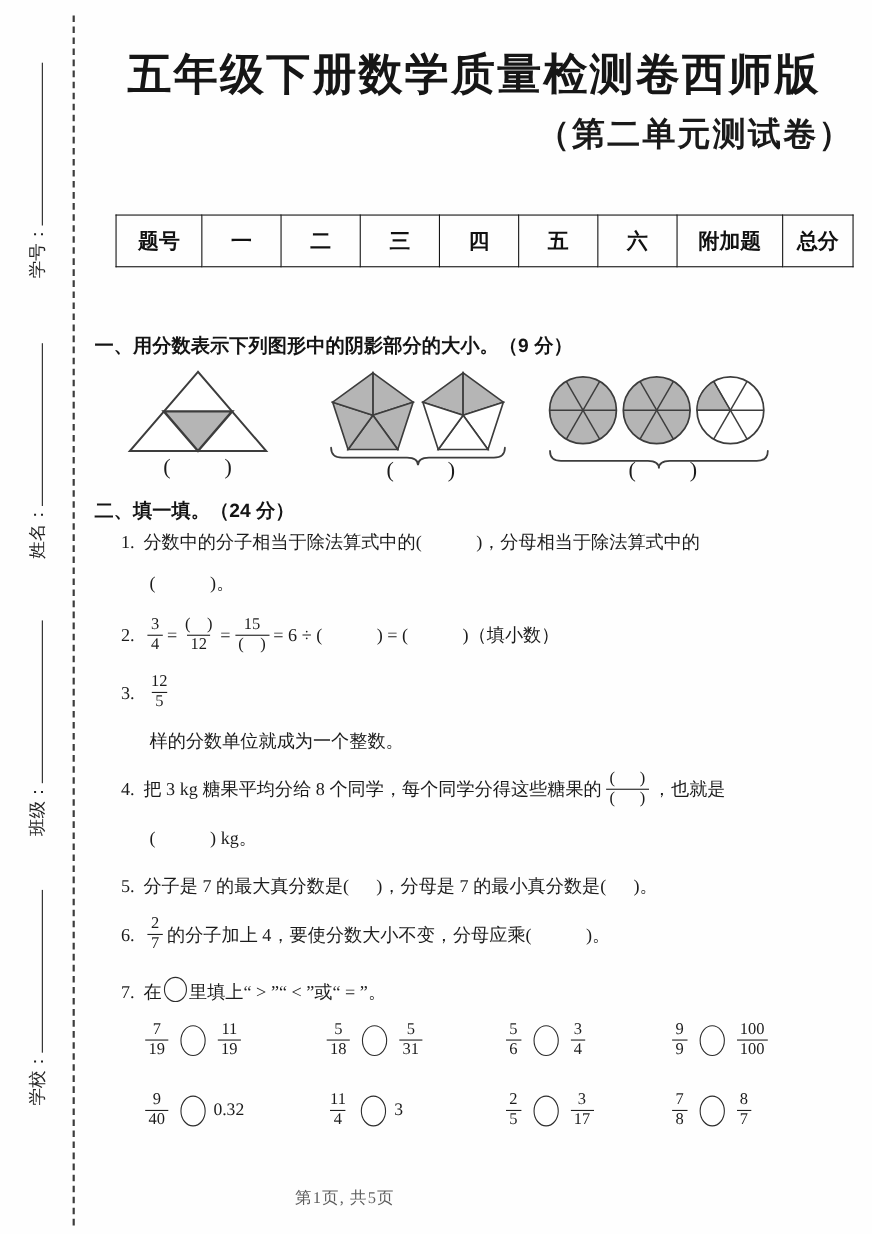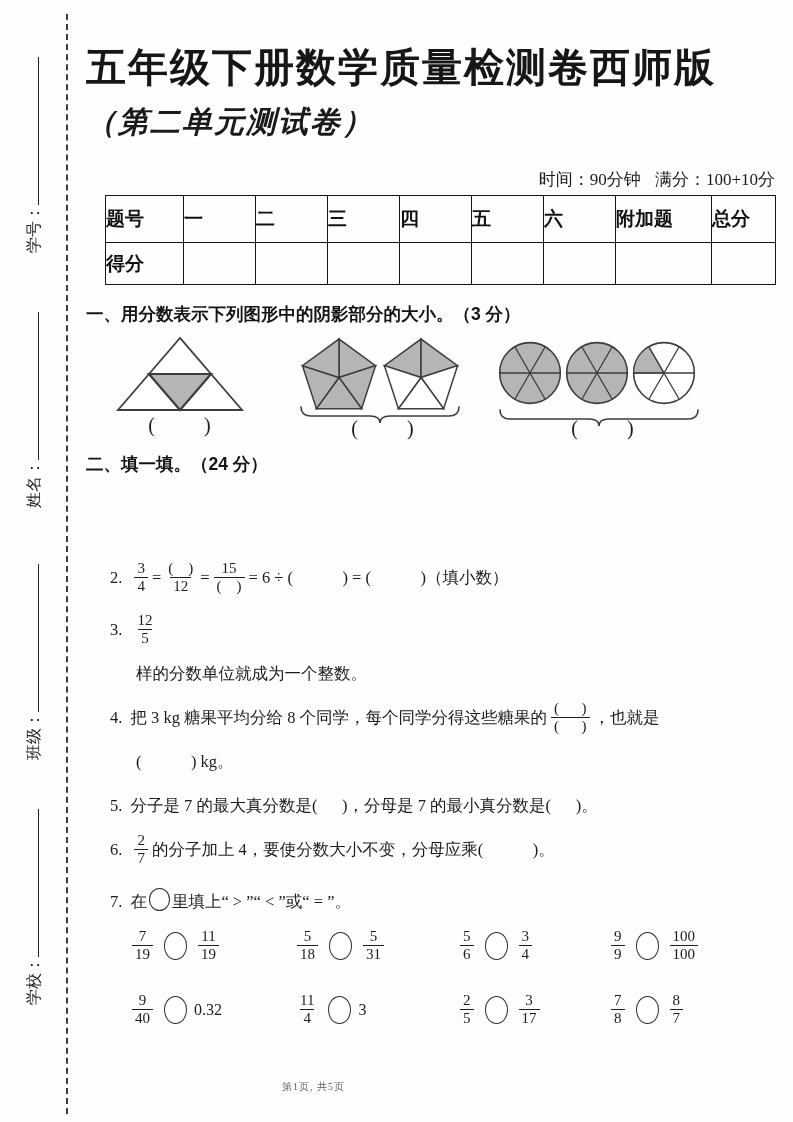--- a/index.html
+++ b/index.html
@@ -18,31 +18,31 @@
   .binding-line { position:absolute; left:66px; top:14px; height:1100px; border-left:2px dashed #3c3c3c; }
   .margin-field {
     position:absolute; left:22px;
     transform:rotate(-90deg); transform-origin:left top;
     white-space:nowrap; font-size:16px; color:#222;
     font-family:"Liberation Sans","DejaVu Sans",sans-serif;
   }
   .margin-field .blankline { display:inline-block; width:148px; height:1em; border-bottom:1.6px solid #222; }
 
   
-  .title { position:absolute; left:86px; top:40px; width:690px; 
+  .title { position:absolute; left:86px; top:40px; width:690px; text-align:center;
            font-size:40px; font-weight:700; letter-spacing:2px; color:#161616; }
-  .subtitle { position:absolute; left:86px; top:102px; width:690px; text-align:left;
-              font-size:30px; font-weight:600; letter-spacing:2px; color:#1a1a1a;font-style:italic; }
+  .subtitle { position:absolute; left:86px; top:102px; width:690px; text-align:right;
+              font-size:30px; font-weight:600; letter-spacing:2px; color:#1a1a1a; }
   .meta { position:absolute; top:168px; right:18px; font-size:17px; color:#1b1b1b; }
   .meta span { margin-left:10px; }
 
   
   .score-table { position:absolute; left:105px; top:195px; border-collapse:collapse; table-layout:fixed; }
   .score-table td {
-    border:1.7px solid #151515; vertical-align:middle;
+    border:1.7px solid #151515; text-align:center; vertical-align:middle;
     font-family:"Liberation Sans","DejaVu Sans",sans-serif;
     font-size:19px; font-weight:700; color:#111; padding:0;
   }
   .score-table tr.hdr td { height:46px; }
   .score-table tr.score td { height:41px; }
 
   
   .sec-heading { position:absolute; left:86px; font-size:17.5px; font-weight:700;
                  font-family:"Liberation Sans","DejaVu Sans",sans-serif; color:#141414; }
   .q { position:absolute; left:110px; width:666px; font-size:16.5px; }
@@ -60,21 +60,21 @@
   .cmp-item { position:absolute; display:flex; align-items:center; font-size:16px; }
   .cmp-circle { display:inline-block; width:21px; height:26px; border:1.7px solid #2d2d2d;
                 border-radius:50%; margin:0 7px; background:#fff; }
   .inline-circle { display:inline-block; width:19px; height:21px; border:1.6px solid #2d2d2d;
                    border-radius:50%; vertical-align:-4px; margin:0 2px; }
 
   
   .fig-blank { position:absolute; width:110px; text-align:center; font-size:20px; letter-spacing:1px; }
 
   .footer { position:absolute; left:0; top:1080px; width:627px; text-align:center;
-            font-size:10px; color:#5f5f5f; letter-spacing:1px; }
+            font-size:15px; color:#5f5f5f; letter-spacing:1px; }
 
   svg { display:block; }
 </style>
 </head>
 <body>
 
 <div class="page">
 
   <div class="binding-line"></div>
 
@@ -86,24 +86,20 @@
   </div>
   <div class="margin-field" style="top:760px">
     <span>班级：</span><span class="blankline"></span>
   </div>
   <div class="margin-field" style="top:1005px">
     <span>学校：</span><span class="blankline"></span>
   </div>
 
   <div class="title">五年级下册数学质量检测卷西师版</div>
   <div class="subtitle">（第二单元测试卷）</div>
-  <div class="meta">
-    <span>时间：90分钟</span>
-    <span>满分：100+10分</span>
-  </div>
 
   <table class="score-table">
     <colgroup>
       <col style="width:78px">
         <col style="width:72px">
         <col style="width:72px">
         <col style="width:72px">
       <col style="width:72px">
         <col style="width:72px">
         <col style="width:72px">
@@ -115,35 +111,24 @@
       <td>题号</td>
       <td>一</td>
       <td>二</td>
       <td>三</td>
       <td>四</td>
       <td>五</td>
       <td>六</td>
       <td>附加题</td>
       <td>总分</td>
     </tr>
-    <tr class="score">
-      <td>得分</td>
-      <td></td>
-      <td></td>
-      <td></td>
-      <td></td>
-      <td></td>
-      <td></td>
-      <td></td>
-      <td></td>
-    </tr>
   </tbody>
     </table>
 
-  <div class="sec-heading" style="top:302px">一、用分数表示下列图形中的阴影部分的大小。（3 分）</div>
+  <div class="sec-heading" style="top:302px">一、用分数表示下列图形中的阴影部分的大小。（9 分）</div>
 
   <svg class="abs" style="left:110px;top:330px" width="140" height="86" viewBox="0 0 140 86">
     <polygon points="70,8 8,80 132,80" fill="#ffffff" stroke="#3d3d3d" stroke-width="1.8"></polygon>
     <polygon points="39,44 101,44 70,80" fill="#b5b5b5" stroke="#3d3d3d" stroke-width="2.2"></polygon>
   </svg>
 
   <svg class="abs" style="left:297px;top:334px" width="84" height="82" viewBox="0 0 100 98">
     <g stroke="#3d3d3d" stroke-width="1.8" fill="#b5b5b5">
       <polygon points="50,52 50,6 93.7,37.8"></polygon>
       <polygon points="50,52 93.7,37.8 77,89.2"></polygon>
@@ -193,20 +178,26 @@
   <svg class="abs" style="left:497px;top:407px" width="204" height="22" viewBox="0 0 204 22">
     <path d="M3,3 Q3,12 13,12 L92,12 Q102,12 102,19 Q102,12 112,12 L191,12 Q201,12 201,3" fill="none" stroke="#3d3d3d" stroke-width="1.6" stroke-linecap="round"></path>
   </svg>
 
   <div class="fig-blank pre" style="left:125px;top:414px">(        )</div>
   <div class="fig-blank pre" style="left:328px;top:417px">(        )</div>
   <div class="fig-blank pre" style="left:548px;top:417px">(        )</div>
 
   <div class="sec-heading" style="top:452px">二、填一填。（24 分）</div>
 
+  <div class="q" style="top:482px">
+    <div>
+      <span class="qno">1.</span><span class="pre">分数中的分子相当于除法算式中的(            )，分母相当于除法算式中的</span>
+    </div>
+    <div class="line2 pre">(            )。</div>
+  </div>
 
   <div class="q qflex" style="top:560px">
     <span class="qno">2.</span>
     <span class="frac">
         <span class="n">3</span>
         <span class="d">4</span>
       </span>
     <span>=</span>
     <span class="frac">
         <span class="n pre">(    )</span>

